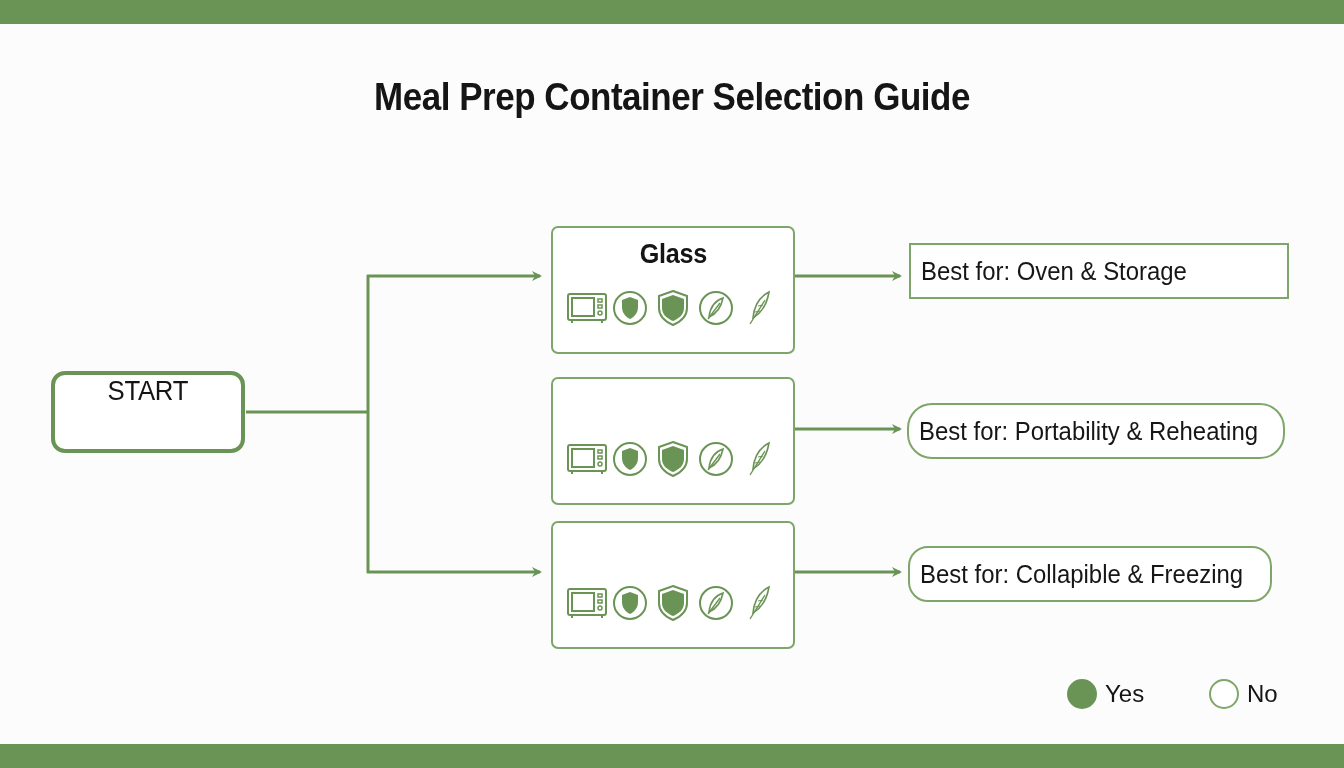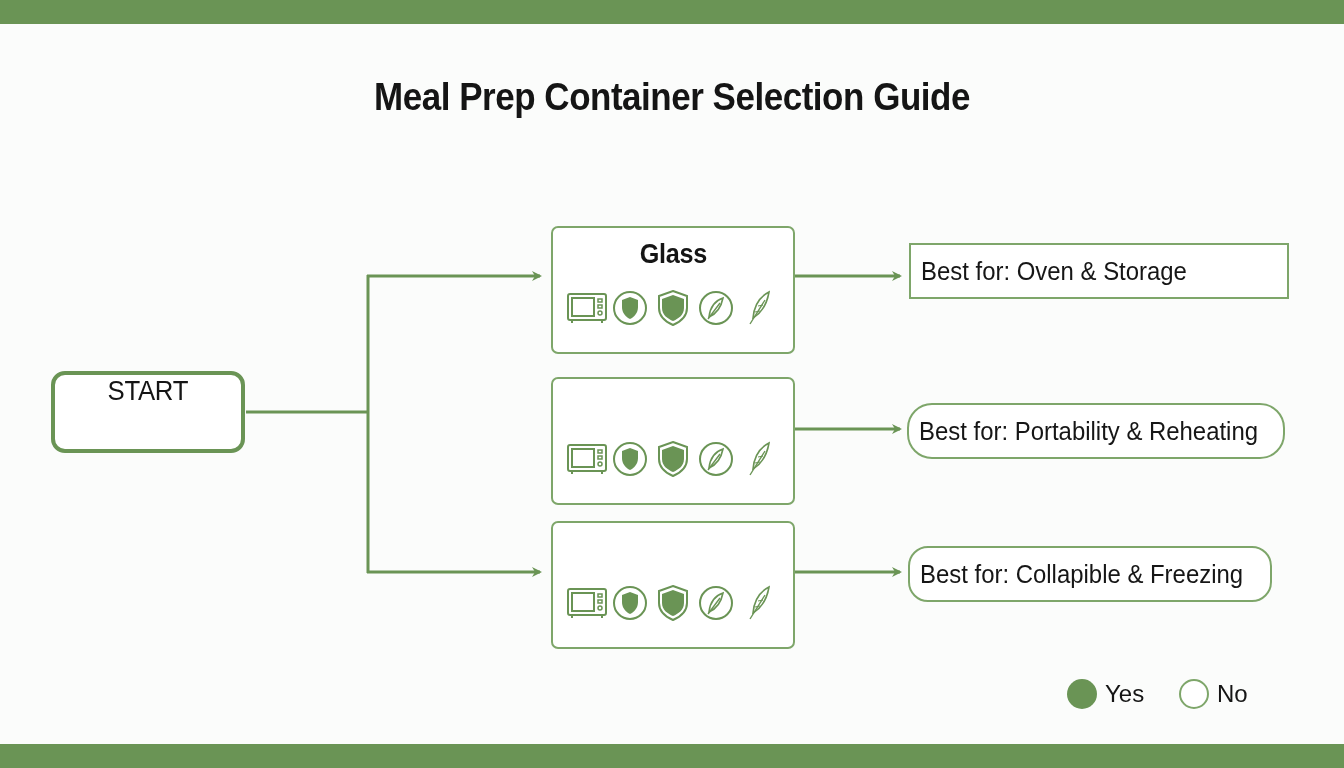--- a/index.html
+++ b/index.html
@@ -228,18 +228,18 @@
   <span>Best for: Portability &amp; Reheating</span>
 </div>
 <div class="best" style="left:908px; top:546px; width:364px;border-radius:20px;">
   <span>Best for: Collapible &amp; Freezing</span>
 </div>
 
 <div class="legend" style="left:1067px;">
   <div class="dot filled"></div>
   <span>Yes</span>
 </div>
-<div class="legend" style="left:1179px;">
+<div class="legend" style="left:1209px;">
   <div class="dot hollow"></div>
   <span>No</span>
 </div>
 
 <div class="bar bottom"></div>
 
 </body></html>

